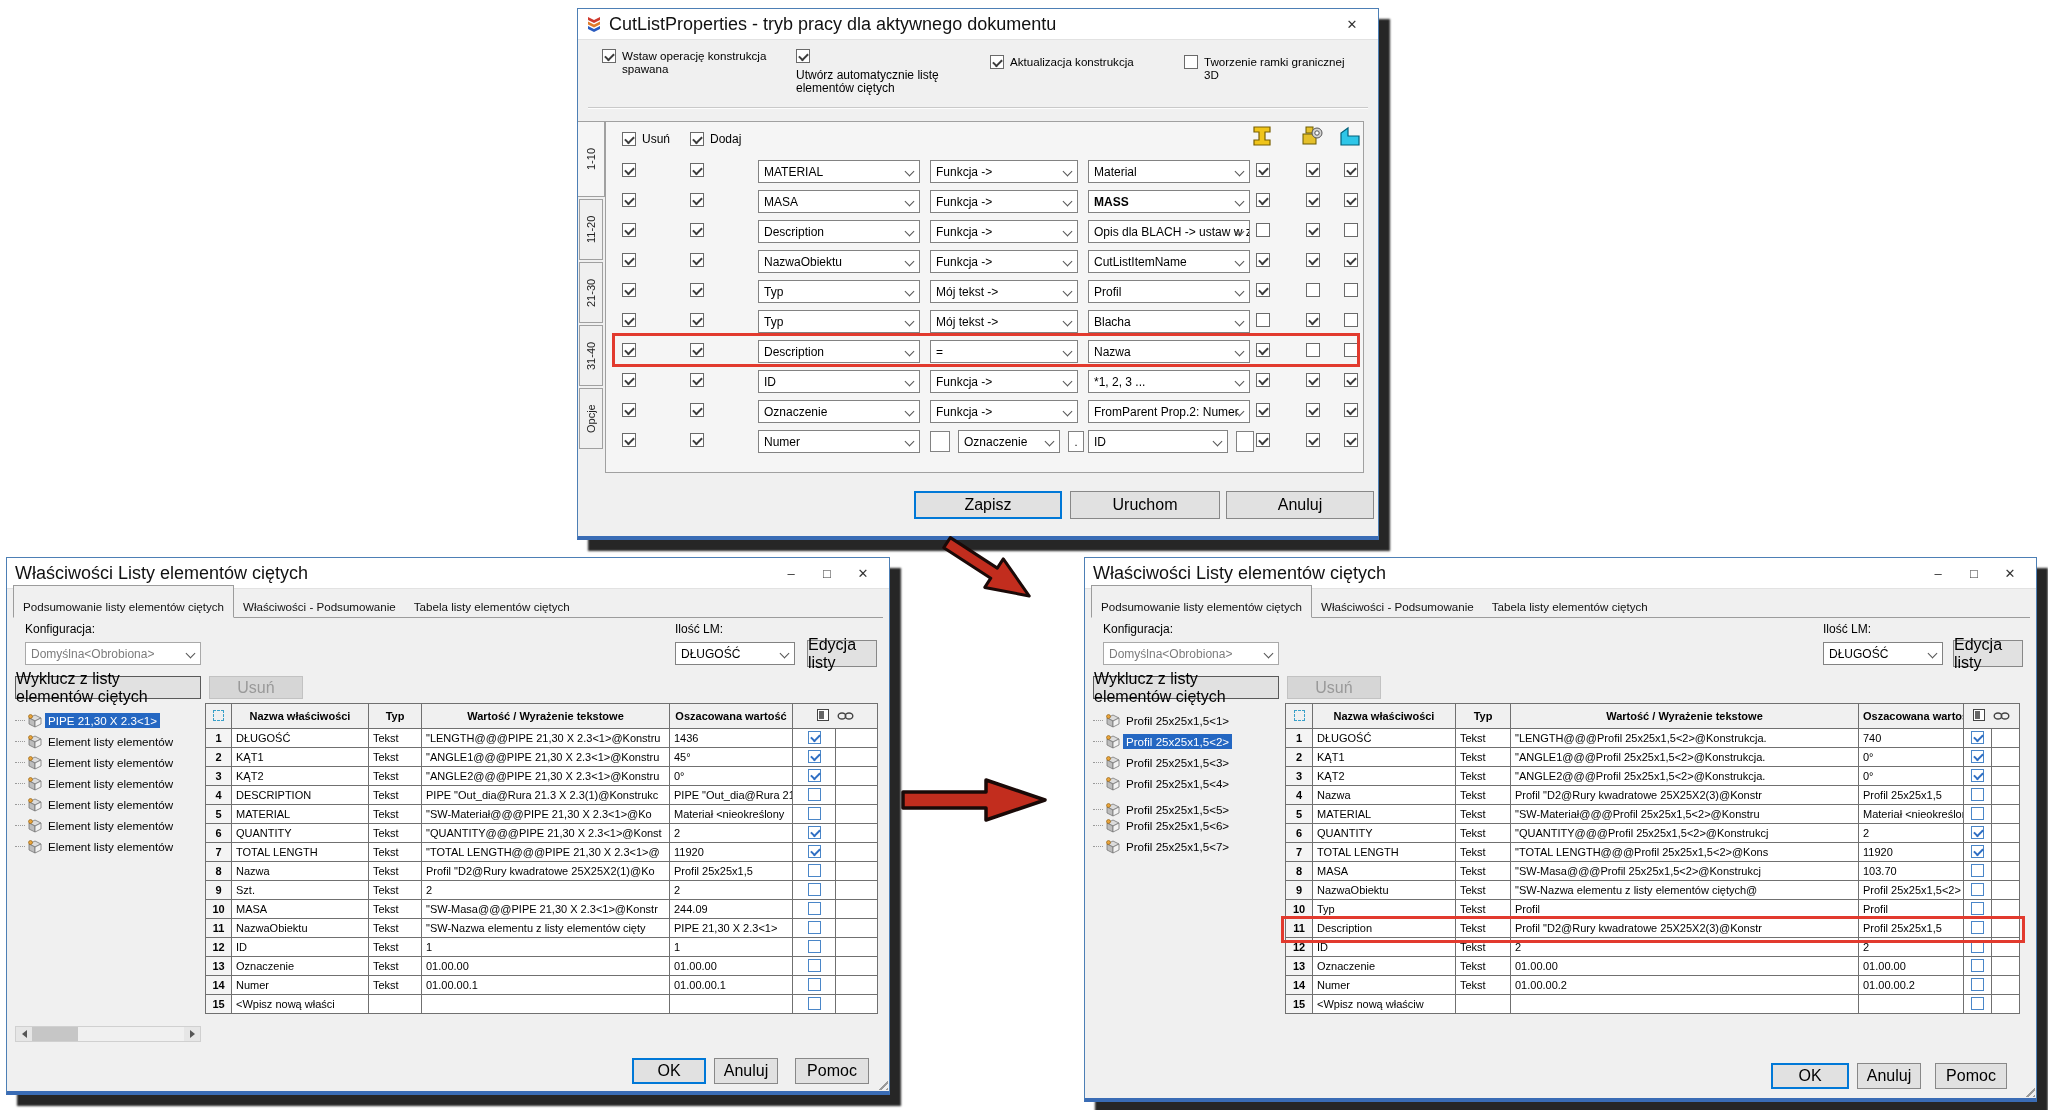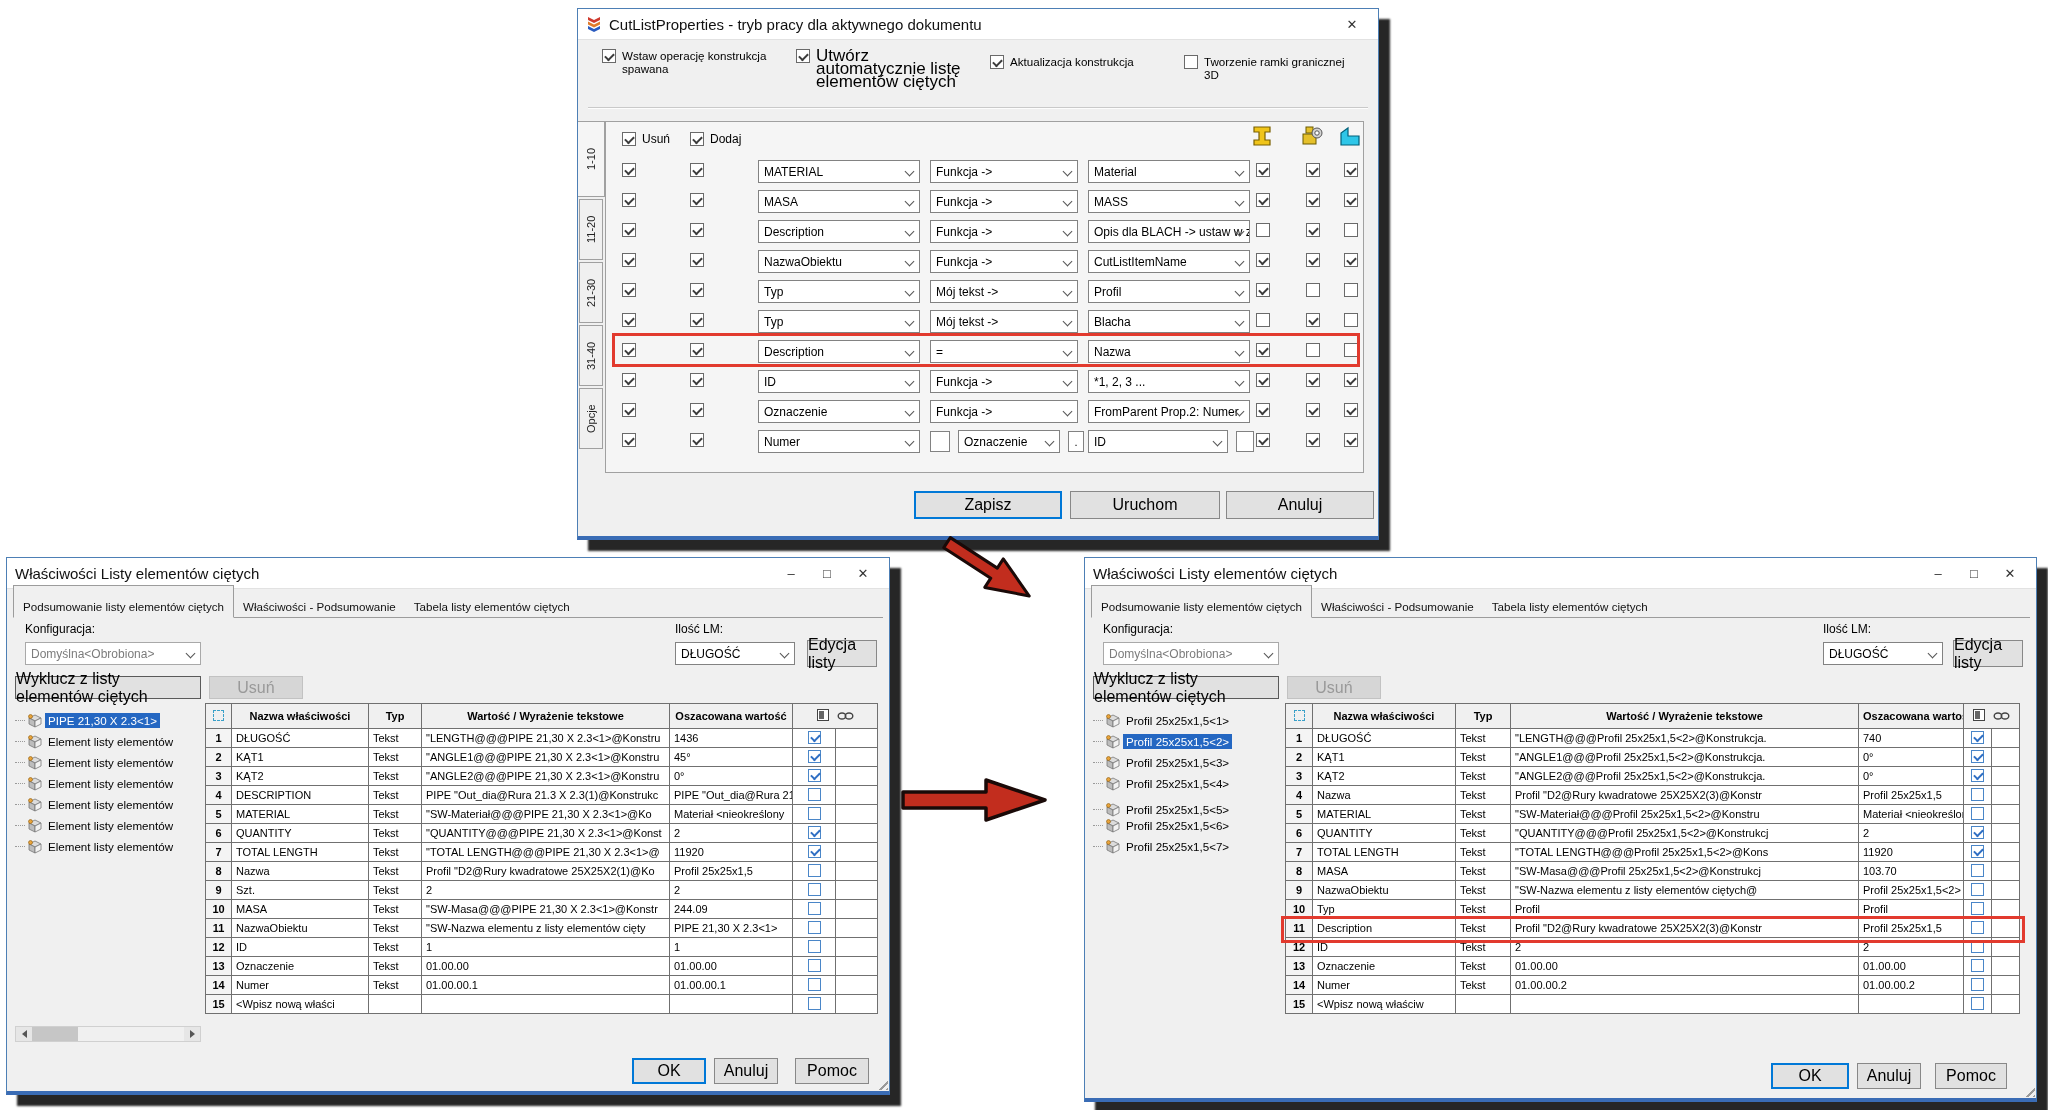--- a/index.html
+++ b/index.html
@@ -1,20 +1,20 @@
 <!DOCTYPE html>
 <html><head>
 <meta charset="utf-8">
 <style>
   html,body{margin:0;padding:0;background:#ffffff;font-family:"Liberation Sans",sans-serif;}
   #canvas{position:relative;width:2048px;height:1110px;overflow:hidden;background:#fff;}
   .win{position:absolute;background:#f0f0f0;border:1px solid #4d7fb5;border-bottom:4px solid #3a6cb5;
        box-shadow:11px 11px 2px rgba(0,0,0,0.85);font-size:12px;color:#000;}
   .titlebar{height:30px;background:#ffffff;display:flex;align-items:center;padding:0 8px;border-bottom:1px solid #e2e2e2;}
-  .titlebar .ttl{flex:1;font-size:15px;color:#111;white-space:nowrap;overflow:hidden;}
+  .titlebar .ttl{flex:1;font-size:18px;color:#111;white-space:nowrap;overflow:hidden;}
   .winbtns{display:flex;align-items:center;}
   .winbtn{width:36px;height:28px;display:flex;align-items:center;justify-content:center;font-size:13px;color:#333;}
   
   .cb{width:14px;height:14px;background:#fff;border:1px solid #6a6a6a;display:inline-block;position:relative;flex:none;box-sizing:border-box;}
   .cb.checked::after{content:"";position:absolute;left:2px;top:2.5px;width:7px;height:4px;
       border-left:2px solid #3c3c3c;border-bottom:2px solid #3c3c3c;transform:rotate(-45deg);}
   .cb.small{width:13px;height:13px;}
   .cb.blue{border-color:#4a86c8;}
   .cb.blue.checked::after{border-color:#2f6fc4;}
   
@@ -85,21 +85,21 @@
         <polygon points="2,10 8,13 14,10 14,13 8,16 2,13" fill="#2a5bbf"></polygon>
       </svg>
       <span class="ttl">CutListProperties - tryb pracy dla aktywnego dokumentu</span>
       <span class="winbtn">✕</span>
     </div>
     <div id="top-options">
         <div style="position: absolute; left: 24px; top: 40px; width: 168px; display: flex; gap: 6px; align-items: flex-start; font-size: 11.6px; line-height: 13px;">
           <span class="cb checked"></span>
           <span>Wstaw operację konstrukcja spawana</span>
         </div>
-        <div style="position: absolute; left: 218px; top: 40px; width: 186px; display: flex; gap: 6px; align-items: flex-start; font-size: 17px; line-height: 13px;">
+        <div style="position: absolute; left: 218px; top: 40px; width: 186px; display: flex; gap: 6px; align-items: flex-start; font-size: 12px; line-height: 13px; flex-direction: column;">
           <span class="cb checked"></span>
           <span>Utwórz automatycznie listę elementów ciętych</span>
         </div>
         <div style="position: absolute; left: 412px; top: 46px; width: 200px; display: flex; gap: 6px; align-items: flex-start; font-size: 11.6px; line-height: 13px;">
           <span class="cb checked"></span>
           <span>Aktualizacja konstrukcja</span>
         </div>
         <div style="position: absolute; left: 606px; top: 46px; width: 176px; display: flex; gap: 6px; align-items: flex-start; font-size: 11.6px; line-height: 13px;">
           <span class="cb"></span>
           <span>Tworzenie ramki granicznej 3D</span>
@@ -155,21 +155,21 @@
           <span class="cb checked" style="left: 16px;"></span>
           <span class="cb checked" style="left: 84px;"></span>
           <div class="combo" style="left: 152px; top: 4px; width: 162px;">
             <span>MASA</span>
             <span class="chev"></span>
           </div>
           <div class="combo" style="left: 324px; top: 4px; width: 148px;">
             <span>Funkcja -&gt;</span>
             <span class="chev"></span>
           </div>
-          <div class="combo" style="left: 482px; top: 4px; width: 162px;">
+          <div class="combo" style="left: 482px; top: 4px; width: 162px; font-weight: bold;">
             <span>MASS</span>
             <span class="chev"></span>
           </div>
           <span class="cb checked" style="left: 650px;"></span>
           <span class="cb checked" style="left: 700px;"></span>
           <span class="cb checked" style="left: 738px;"></span>
         </div>
         <div class="grow" style="top: 94px;">
           <span class="cb checked" style="left: 16px;"></span>
           <span class="cb checked" style="left: 84px;"></span>

